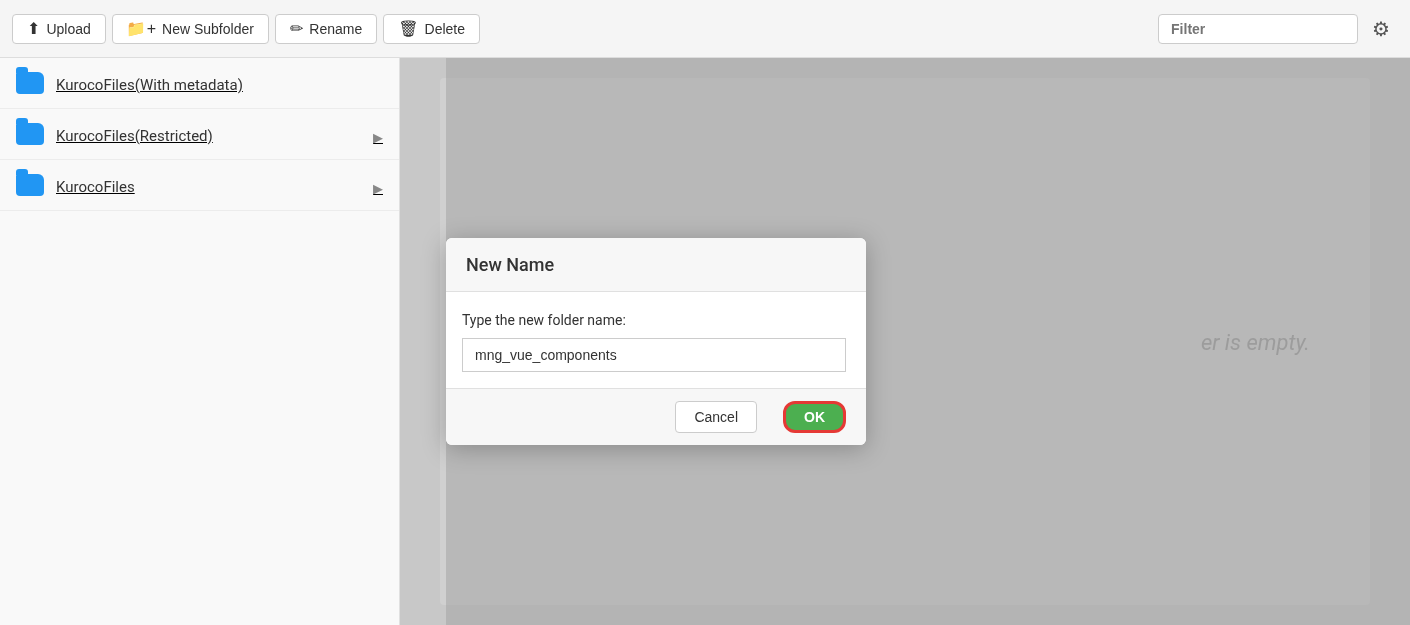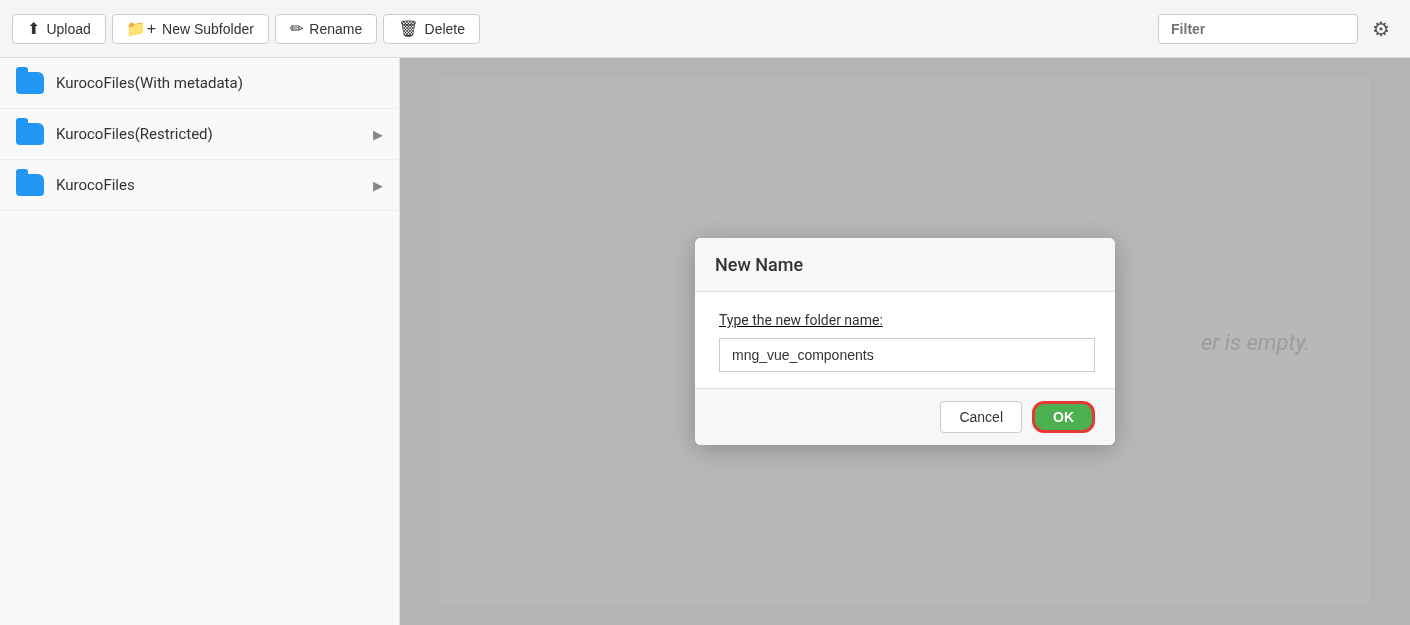--- a/index.html
+++ b/index.html
@@ -67,25 +67,26 @@
 
     
     .sidebar {
       width: 400px;
       background: #f9f9f9;
       border-right: 1px solid #e0e0e0;
       padding: 0;
     }
     .sidebar-item {
       display: flex;
-      align-items: center;
+      align-items: flex-end;
       padding: 14px 16px;
       border-bottom: 1px solid #ececec;
       cursor: pointer;
       gap: 12px;
+      text-decoration: underline;
     }
     .folder-icon {
       width: 28px;
       height: 22px;
       background: #2196F3;
       border-radius: 2px 6px 4px 4px;
       position: relative;
       flex-shrink: 0;
     }
     .folder-icon::before {
@@ -118,22 +119,23 @@
       justify-content: center;
     }
 
     
     .overlay {
       position: absolute;
       inset: 0;
       background: rgba(160, 160, 160, 0.5);
       display: flex;
       align-items: center;
-      justify-content: center;
+      justify-content: flex-start;
       z-index: 10;
+      margin-left: 46px;
     }
 
     
     .dialog {
       background: #fff;
       border-radius: 6px;
       box-shadow: 0 4px 24px rgba(0,0,0,0.25);
       width: 420px;
       overflow: hidden;
     }
@@ -141,23 +143,22 @@
       background: #f7f7f7;
       border-bottom: 1px solid #e0e0e0;
       padding: 16px 20px;
     }
     .dialog-title {
       font-size: 18px;
       font-weight: 500;
       color: #333;
     }
     .dialog-body {
-      padding: 20px 20px 16px 24px;
-      background: #fff;
-      text-decoration: underline;
+      padding: 20px 20px 16px 16px;
+      background: #fff;
     }
     .dialog-label {
       font-size: 14px;
       color: #333;
       margin-bottom: 10px;
     }
     .dialog-input {
       width: 100%;
       border: 1px solid #ccc;
       border-radius: 0;
@@ -165,21 +166,21 @@
       font-size: 14px;
       color: #333;
       outline: none;
     }
     .dialog-footer {
       background: #f7f7f7;
       border-top: 1px solid #e0e0e0;
       padding: 12px 20px;
       display: flex;
       justify-content: flex-end;
-      gap: 10px;
+      gap: 26px;
     }
     .btn-cancel {
       background: #fff;
       border: 1px solid #ccc;
       border-radius: 4px;
       padding: 7px 18px;
       font-size: 14px;
       cursor: pointer;
       color: #333;
     }

